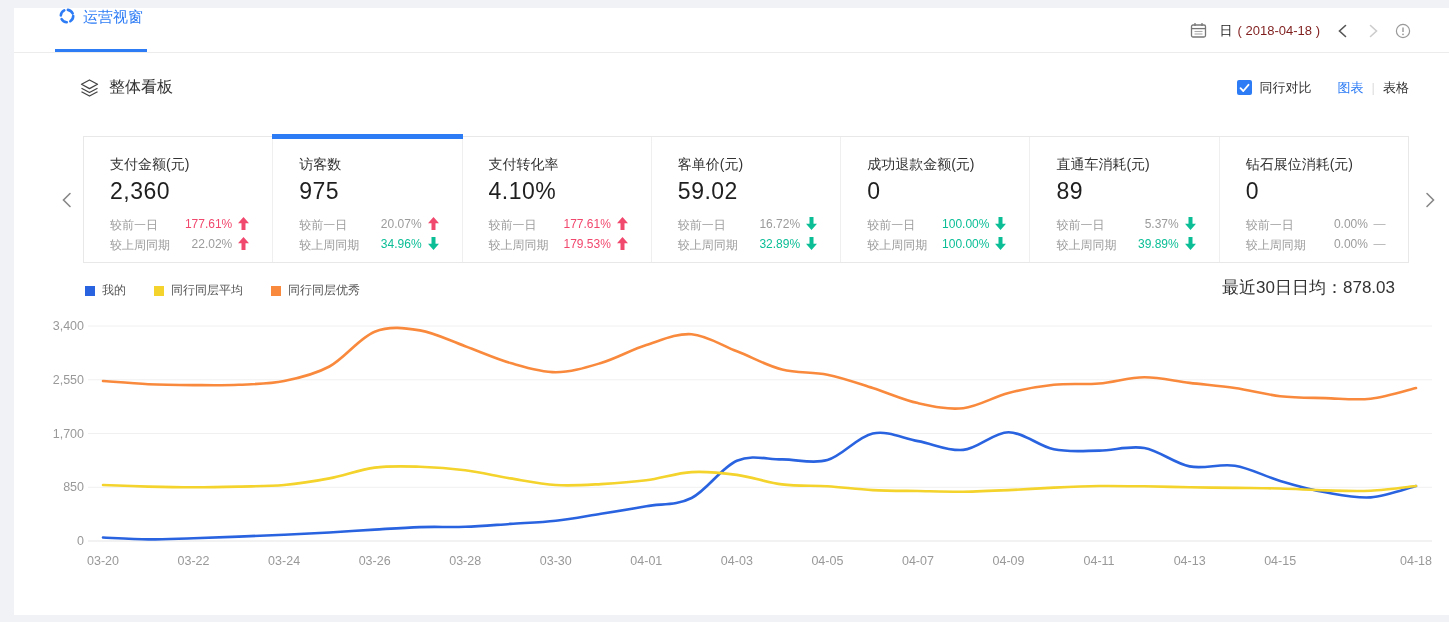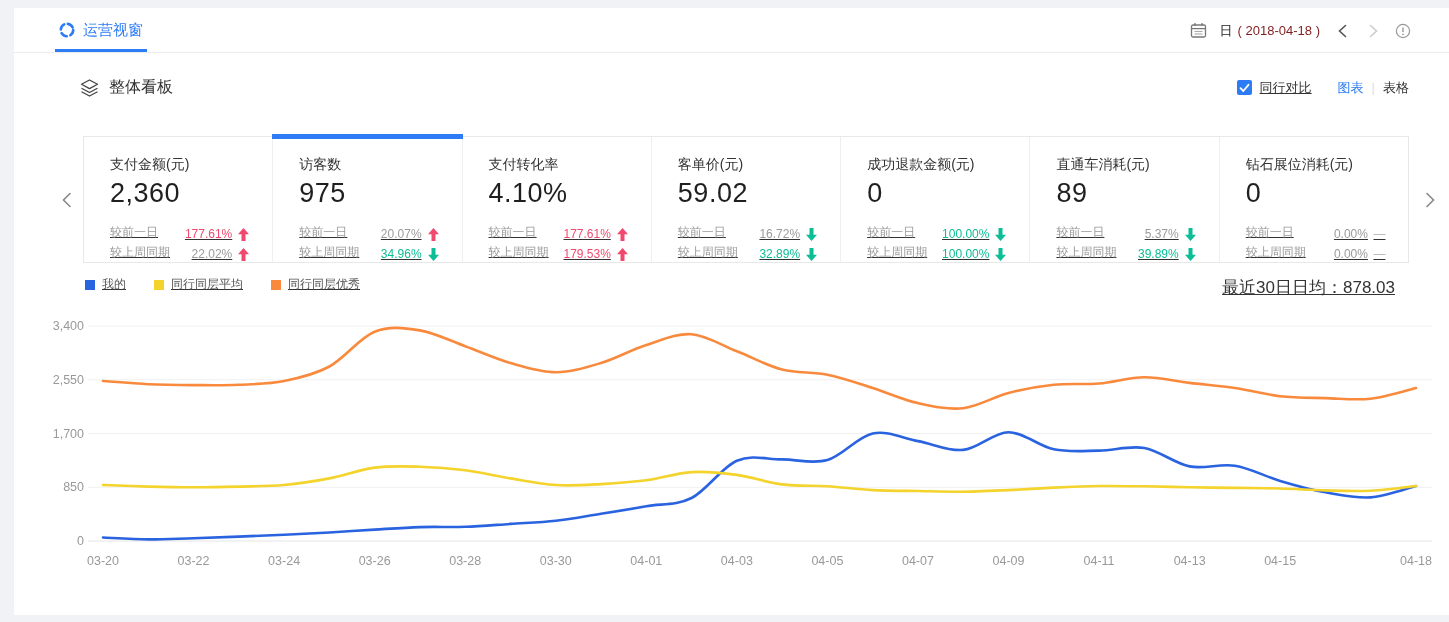--- a/index.html
+++ b/index.html
@@ -7,21 +7,21 @@
   body {
     font-family:"Liberation Sans","DejaVu Sans",sans-serif;
     background:#f0f2f5; color:#333; overflow:hidden;
   }
   
   .topbar {
     margin:8px 0 0 14px; height:45px; background:#fff;
     border-bottom:1px solid #ececec; display:flex; align-items:stretch; position:relative;
   }
   .tab {
-    display:flex; align-items:center; gap:8px; padding:0 4px; margin-left:41px;
+    display:flex; gap:8px; padding:0 4px; margin-left:41px;
     font-size:15px; color:#333; cursor:pointer; position:relative;
   }
   .tab + .tab { margin-left:44px; }
   .tab.active { color:var(--accent); }
   .tab.active .tab-underline {
     position:absolute; left:0; right:0; bottom:0; height:3px; background:var(--accent);
   }
   .topbar-right {
     position:absolute; right:38px; top:0; height:45px;
     display:flex; align-items:center; gap:13px;
@@ -34,51 +34,51 @@
   .content { margin-left:14px; height:562px; background:#fff; position:relative;padding-left:28px; }
   .section-header {
     display:flex; align-items:center; padding:24px 40px 0 38px;
   }
   .section-title { font-size:16px; color:#333; margin-left:10px; }
   .section-controls { margin-left:auto; display:flex; align-items:center; font-size:13px; }
   .checkbox {
     width:15px; height:15px; border-radius:2px; background:var(--accent);
     display:flex; align-items:center; justify-content:center; margin-right:8px; cursor:pointer;
   }
-  .compare-label { color:#333; margin-right:26px;text-decoration:underline; }
+  .compare-label { color:#333; margin-right:26px; }
   .view-chart { color:var(--accent); cursor:pointer; }
   .view-sep { color:#ddd; margin:0 8px; }
   .view-table { color:#333; cursor:pointer; }
   
   .cards-row { position:relative; margin:38px 40px 0 41px; }
   .cards-box { display:flex; border:1px solid #e8e8e8; height:127px; background:#fff; }
   .card { flex:1 1 0; padding:19px 0 0 26px; position:relative; border-right:1px solid #efefef; cursor:pointer; }
   .card:last-child { border-right:none; }
   .card.selected::before {
     content:""; position:absolute; top:-3px; left:-1px; right:-1px; height:5px; background:var(--accent);
   }
   .card-title { font-size:14px; color:#333; }
-  .card-value { font-size:27px; color:#1f1f1f; margin-top:4px; letter-spacing:0.5px; }
+  .card-value { font-size:23px; color:#1f1f1f; margin-top:4px; letter-spacing:0.5px; }
   .card-rows { margin-top:12px; padding-right:22px; }
-  .card-row { display:flex; align-items:flex-end; font-size:12px; height:20px;text-decoration:underline; }
+  .card-row { display:flex; align-items:flex-start; font-size:12px; height:20px; }
   .row-label { color:#9b9b9b; }
   .row-value { margin-left:auto; text-align:right; }
   .row-value.red { color:var(--red); }
   .row-value.green { color:var(--green); }
   .row-value.gray { color:#9b9b9b; }
   .trend { width:13px; height:13px; margin-left:5px; display:inline-flex; align-items:center; justify-content:center; }
   .trend-flat { color:#b5b5b5; font-size:12px; margin-left:5px; width:13px; text-align:center; }
   .carousel-chevron {
     position:absolute; top:50%; margin-top:-11px; width:22px; height:22px;
     display:flex; align-items:center; justify-content:center; cursor:pointer;
   }
   .carousel-left { left:-28px; }
   .carousel-right { right:-32px; }
   
-  .chart-header { display:flex; align-items:flex-start; margin:13px 54px 14px 43px;text-decoration:underline; }
+  .chart-header { display:flex; align-items:flex-end; margin:13px 54px 14px 43px; }
   .legend { display:flex; align-items:center; gap:28px; }
   .legend-item { display:flex; align-items:center; gap:7px; font-size:12px; color:#555; cursor:pointer; }
   .legend-swatch { width:10px; height:10px; }
   .chart-note { margin-left:auto; font-size:17px; color:#333; }
   .chart-wrap { margin-top:8px; }
   svg text { font-family:"Liberation Sans","DejaVu Sans",sans-serif; }
 </style>
 </head>
 <body>
 

